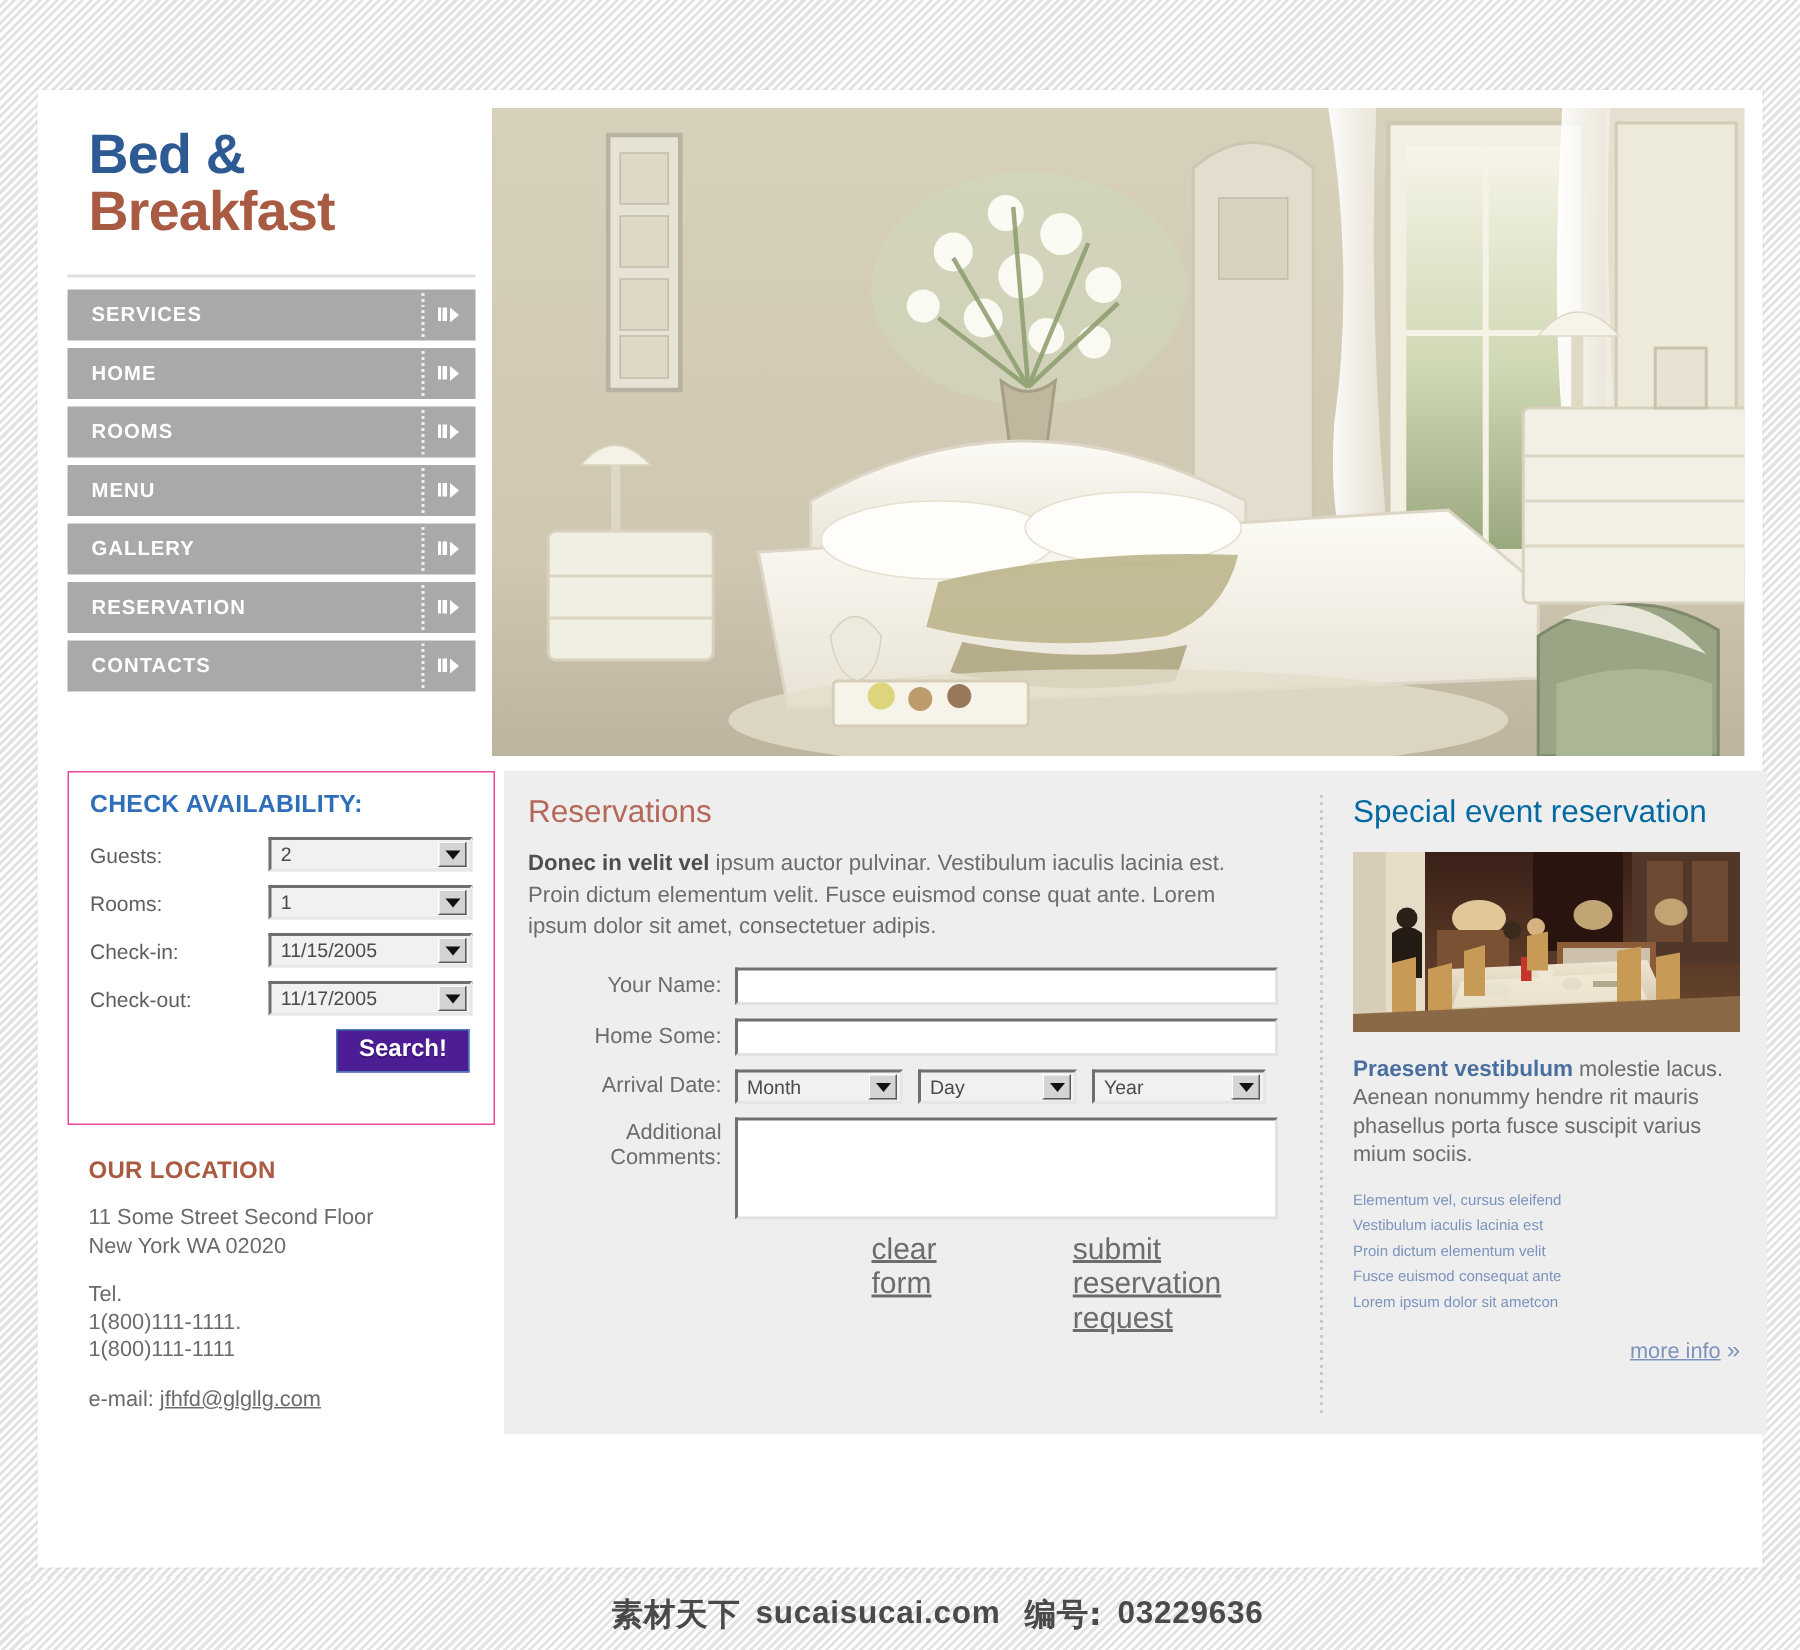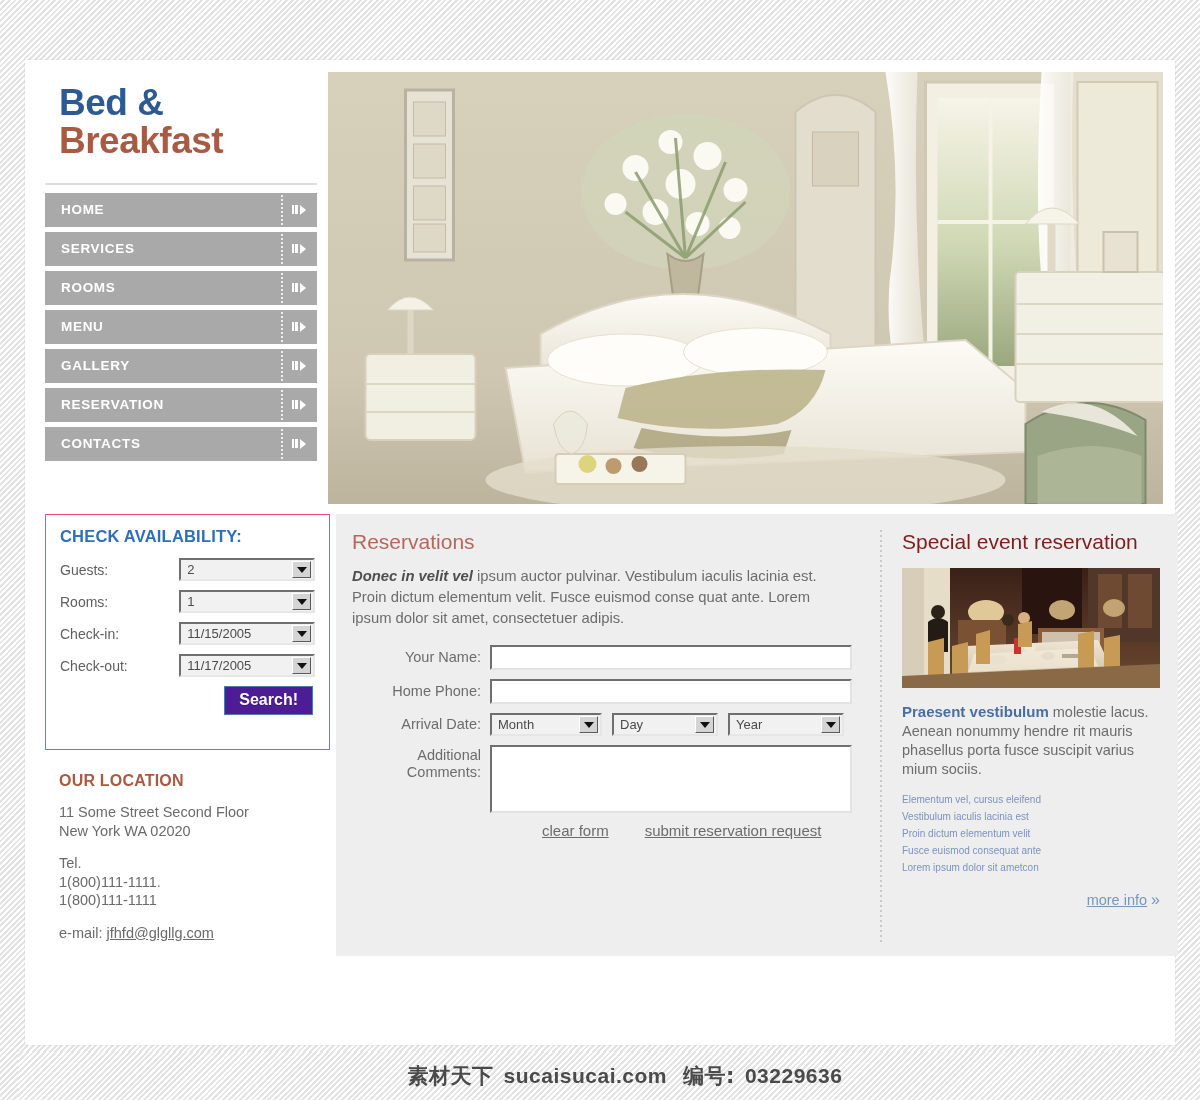--- a/index.html
+++ b/index.html
@@ -139,38 +139,38 @@
     display:flex;
   }
   #rescol { width:520px; flex:0 0 520px; }
   #respanel h2 {
     margin:0 0 12px 0; font-size:21px; font-weight:normal; color:#b5685a;
   }
   #resintro {
     margin:0 0 16px 0; font-size:14.8px; color:#6c6c6c; line-height:1.42;
     width:480px;
   }
-  #resintro b { color:#4e4e4e;font-style:italic; }
+  #resintro b { color:#4e4e4e; }
 
   .frow { display:flex; align-items:center; margin-bottom:9px; }
   .frow .flabel {
     width:138px; flex:0 0 138px; text-align:right; padding-right:9px;
     font-size:14.5px; color:#6c6c6c; line-height:1.2;
   }
   .links { display:flex; gap:36px; padding-left:190px; margin-top:6px; }
-  .links a { font-size:15px; color:#6c6c6c; text-decoration:underline; cursor:pointer; }
+  .links a { font-size:20px; color:#6c6c6c; text-decoration:underline; cursor:pointer;margin-left:39px; }
 
   
   #divider {
     width:2px; flex:0 0 2px; margin:0 20px 0 8px;
     background-image: repeating-linear-gradient(to bottom,
       #c9c9c9 0px, #c9c9c9 2px, transparent 2px, transparent 5px);
   }
   #special { flex:1; }
-  #special h2 { margin:0 0 14px 0; font-size:21px; font-weight:normal; color:#7f1d1d; }
+  #special h2 { margin:0 0 14px 0; font-size:21px; font-weight:normal; color:#0369a1; }
   #spectext { margin:10px 0 16px 0; font-size:14.5px; color:#6c6c6c; line-height:1.3; }
   #spectext b { color:#4a6f9e; font-size:15px; }
   #speclinks a {
     display:block; font-size:10px; color:#7b93bd;
     margin-bottom:6px; cursor:pointer;
   }
   #moreinfo { text-align:right; margin-top:18px; }
   #moreinfo a { font-size:14.5px; color:#7b93bd; text-decoration:underline; cursor:pointer; }
   #moreinfo .chev { text-decoration:none; }
 
@@ -194,31 +194,31 @@
 
       <div id="logo">
         <div class="l1">Bed &amp;</div>
         <div class="l2">Breakfast</div>
       </div>
 
       <div id="nav">
         <div class="sep"></div>
 
         <div class="navitem nosel">
-          <span class="lbl">HOME</span>
+          <span class="lbl">SERVICES</span>
           <span class="dots"></span>
           <span class="arrow">
               <i></i>
               <i class="b2"></i>
               <s></s>
             </span>
         </div>
 
         <div class="navitem nosel">
-          <span class="lbl">SERVICES</span>
+          <span class="lbl">HOME</span>
           <span class="dots"></span>
           <span class="arrow">
               <i></i>
               <i class="b2"></i>
               <s></s>
             </span>
         </div>
 
         <div class="navitem nosel">
           <span class="lbl">ROOMS</span>
@@ -460,21 +460,21 @@
           <b>Donec in velit vel</b><span> ipsum auctor pulvinar. Vestibulum iaculis lacinia est. Proin dictum elementum velit. Fusce euismod conse quat ante. Lorem ipsum dolor sit amet, consectetuer adipis.</span>
         </p>
 
         <div class="frow">
           <div class="flabel">Your Name:</div>
           <input class="wtext" style="width: 362px;" value="">
         </div>
 
 
         <div class="frow">
-          <div class="flabel">Home Phone:</div>
+          <div class="flabel">Home Some:</div>
           <input class="wtext" style="width: 362px;" value="">
         </div>
 
 
         <div class="frow">
           <div class="flabel">Arrival Date:</div>
           <div class="wsel" style="width:112px;margin-right:10px">
             <span class="val">Month</span>
             <span class="ar">
                 <s></s>

